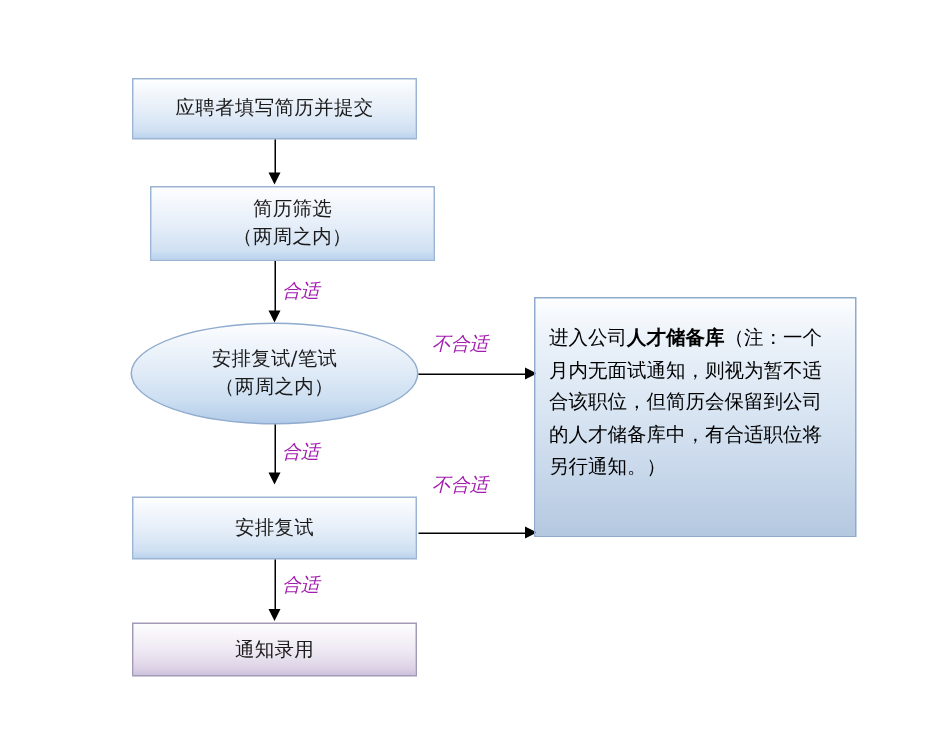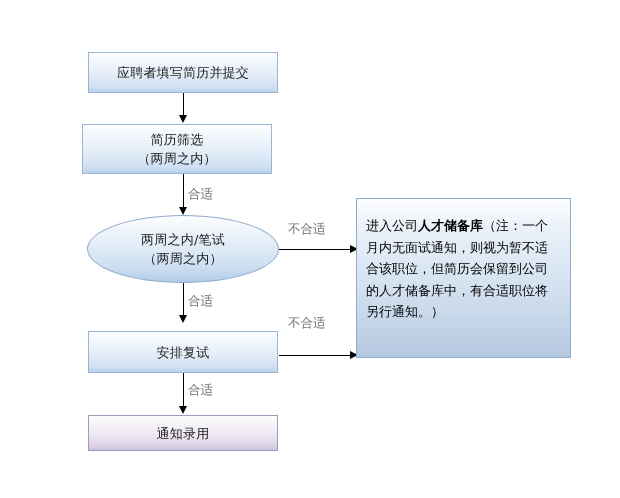--- a/index.html
+++ b/index.html
@@ -104,47 +104,48 @@
     position: absolute;
     width: 0; height: 0;
     border-top: 4.5px solid transparent;
     border-bottom: 4.5px solid transparent;
     border-left: 8px solid #000000;
   }
   .edge-label {
     position: absolute;
     font-size: 12.5px;
     line-height: 14px;
-    color: #737373;
+    color: #a21caf;
     white-space: nowrap;
+    font-style: italic;
   }
 </style>
 </head>
 <body>
 
 <div id="canvas">
 
   <div class="node proc" style="left:88px; top:52px; width:190px; height:41px;">
     <span class="node-line">应聘者填写简历并提交</span>
   </div>
 
   <div class="vline" style="left:183px; top:93px; height:23px;"></div>
   <div class="arrow-down" style="left:178.5px; top:115px;"></div>
 
-  <div class="node proc" style="left:82px; top:124px; width:190px; height:50px;">
+  <div class="node proc" style="left:100px; top:124px; width:190px; height:50px;">
     <span class="node-line">简历筛选</span>
     <span class="node-line">（两周之内）</span>
   </div>
 
   <div class="vline" style="left:183px; top:174px; height:34px;"></div>
   <div class="arrow-down" style="left:178.5px; top:207px;"></div>
   <div class="edge-label" style="left:188px; top:187px;">合适</div>
 
   <div class="node ellipse" style="left:87px; top:215px; width:192px; height:68px;">
-    <span class="node-line">两周之内/笔试</span>
+    <span class="node-line">安排复试/笔试</span>
     <span class="node-line">（两周之内）</span>
   </div>
 
   <div class="hline" style="left:279px; top:249px; width:74px;"></div>
   <div class="arrow-right" style="left:350px; top:244.5px;"></div>
   <div class="edge-label" style="left:288px; top:222px;">不合适</div>
 
   <div class="vline" style="left:183px; top:283px; height:33px;"></div>
   <div class="arrow-down" style="left:178.5px; top:315px;"></div>
   <div class="edge-label" style="left:188px; top:294px;">合适</div>

